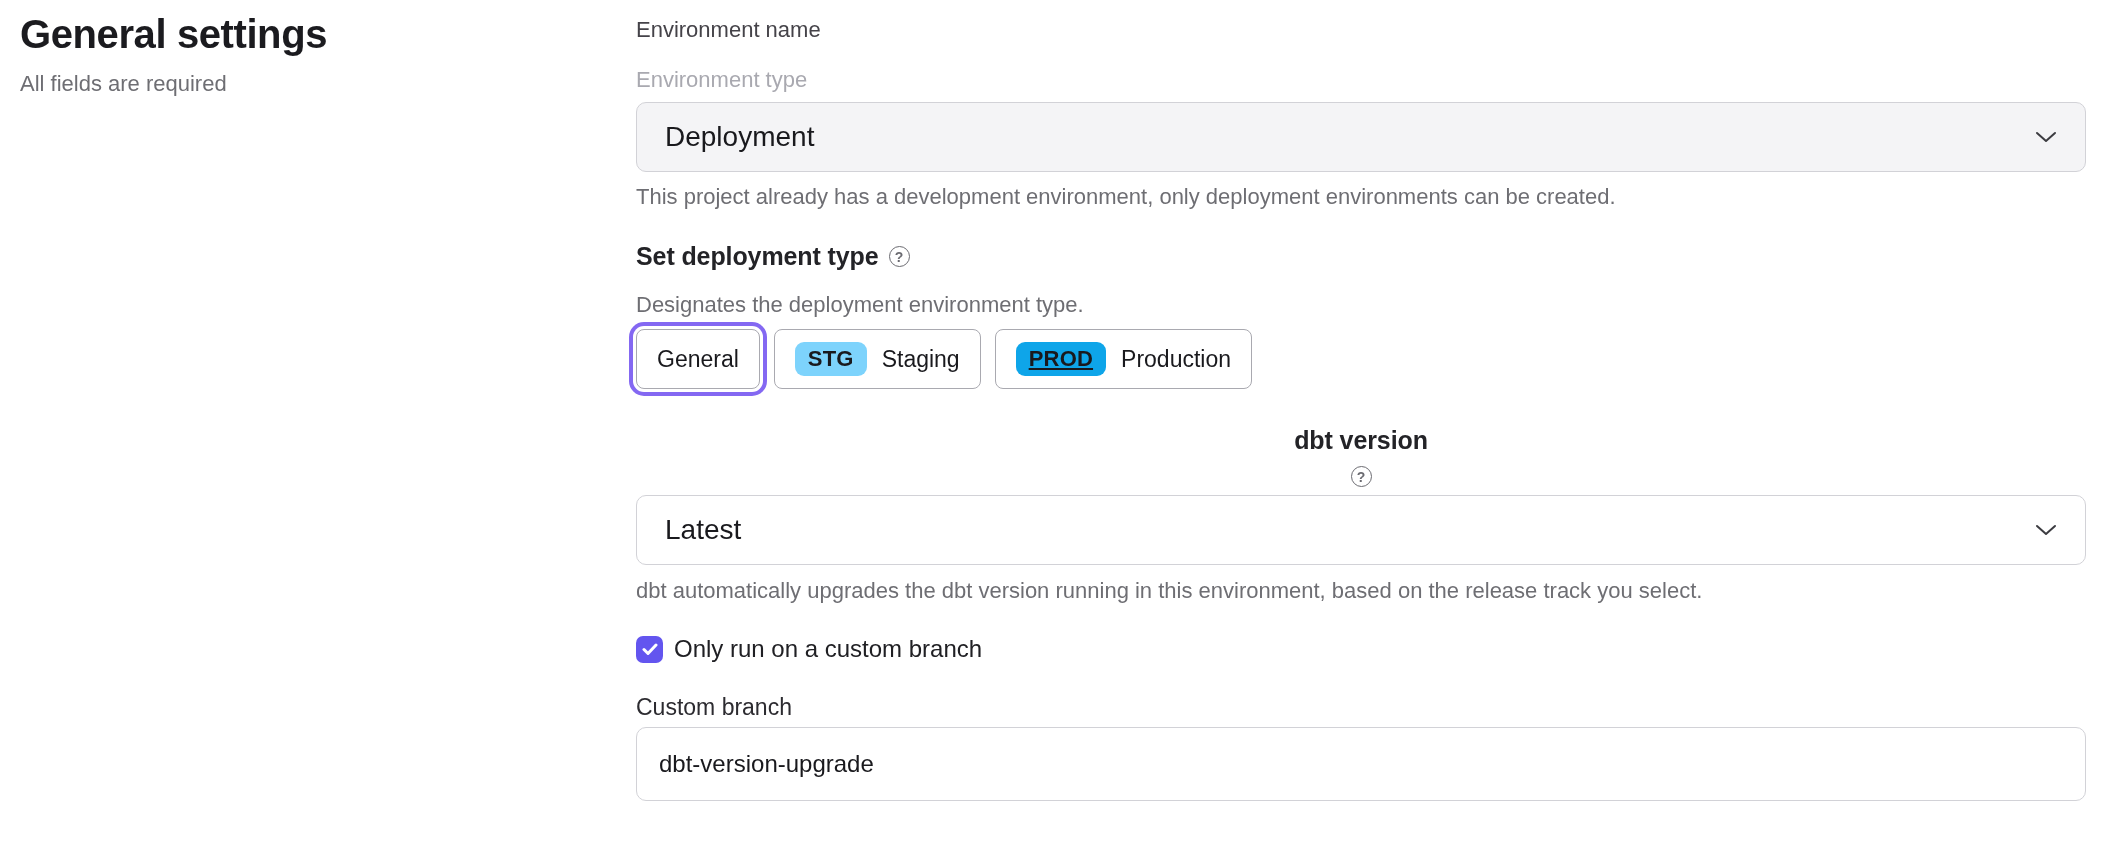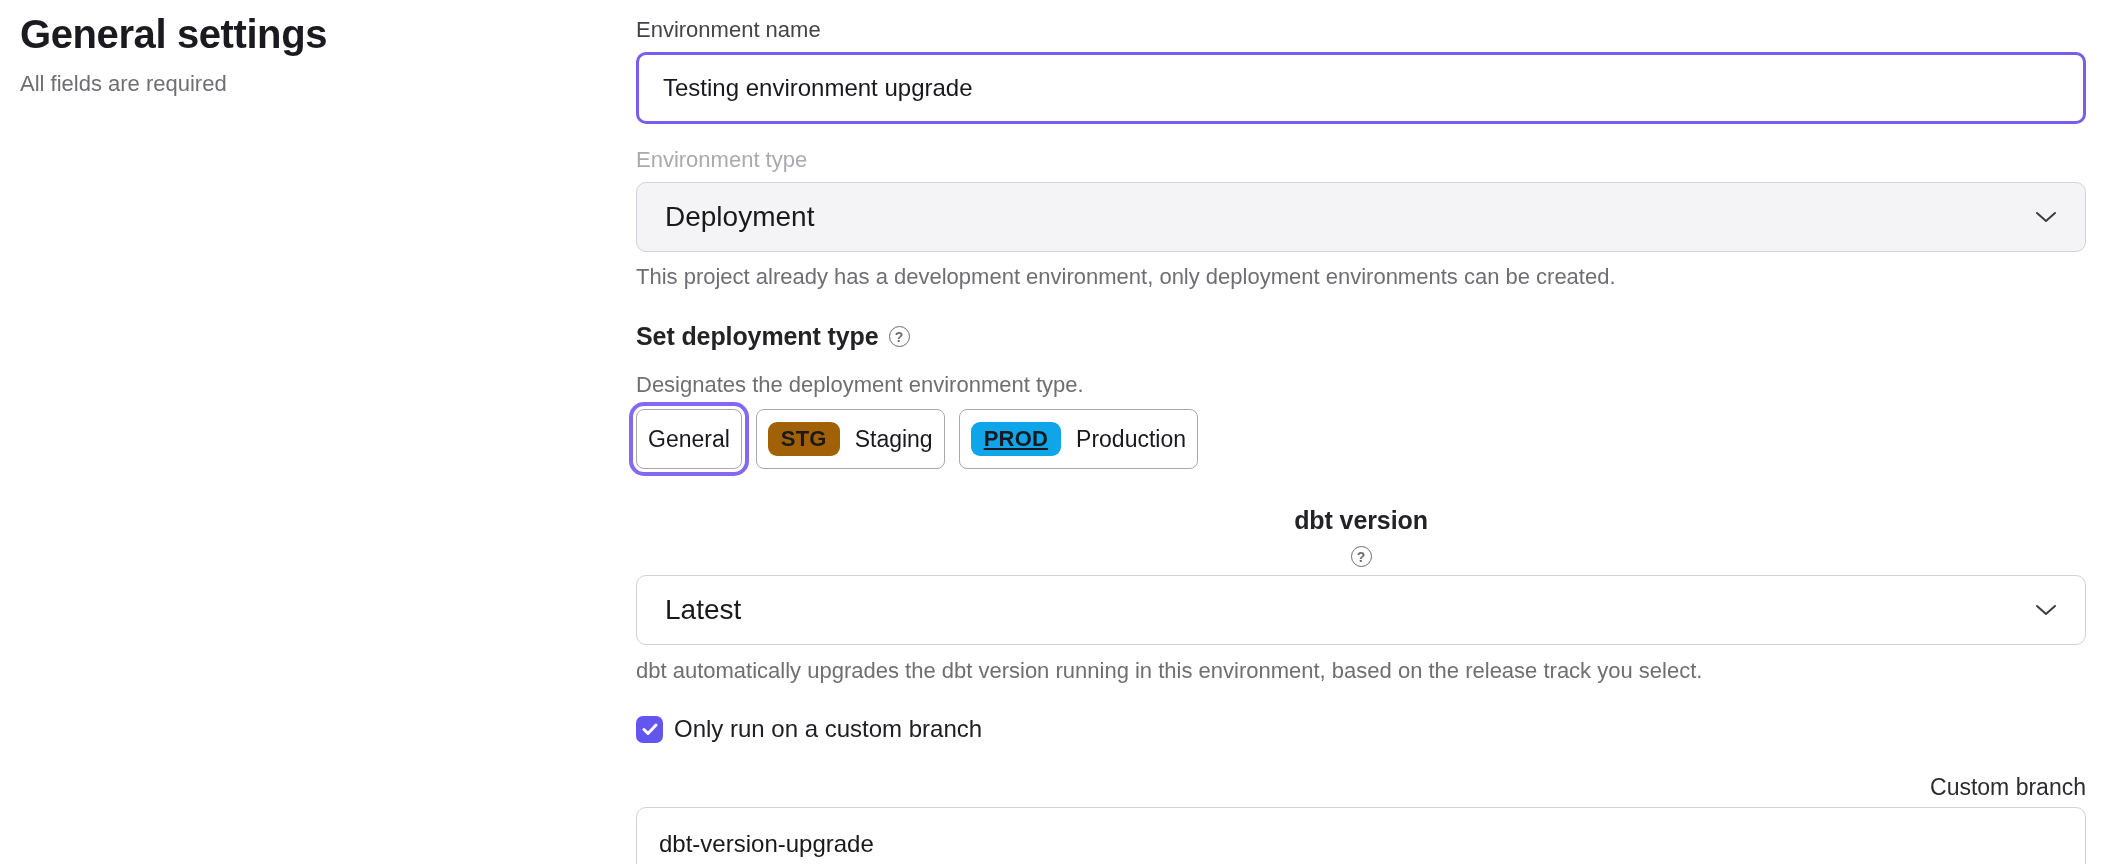--- a/index.html
+++ b/index.html
@@ -37,21 +37,21 @@
 
   .field-label {
     display: block;
     font-size: 22px;
     line-height: 28px;
     font-weight: 500;
     color: #454349;
     margin: 16px 0 0;
   }
   .field-label.disabled { color: #a9a9b0; margin-top: 22px; }
-  .field-label.strong { color: #2c2b30; font-size: 23px; margin-top: 30px; text-align: right; }
+  .field-label.strong { color: #2c2b30; font-size: 23px; margin-top: 30px; }
 
   .text-input {
     display: block;
     width: 100%;
     height: 72px;
     margin-top: 8px;
     border: 1px solid #d2d2d7;
     border-radius: 10px;
     background: #ffffff;
     font-family: inherit;
@@ -112,21 +112,21 @@
   }
   .help-icon::after { content: "?"; }
   .desc { margin-top: 20px; }
 
   .segment-row { display: flex; align-items: center; gap: 14px; margin-top: 10px; }
   .seg-btn {
     height: 60px;
     display: inline-flex;
     align-items: center;
     gap: 15px;
-    padding: 0 11px;
+    padding: 0 20px;
     background: #ffffff;
     border: 1px solid #a9a9b0;
     border-radius: 8px;
     font-family: inherit;
     font-size: 23px;
     color: #19191d;
     cursor: pointer;
   }
   .seg-btn.selected { box-shadow: 0 0 0 3px #ffffff, 0 0 0 7px #8468f2; }
   .badge {
@@ -134,21 +134,21 @@
     align-items: center;
     justify-content: center;
     height: 34px;
     padding: 0 13px;
     border-radius: 9px;
     font-size: 22px;
     font-weight: 700;
     color: #19191d;
     letter-spacing: 0.2px;
   }
-  .badge.green { background: #a16207; }
+  .badge.green { background: #7dd3fc; }
   .badge.blue  { background: #0ea5e9; text-decoration: underline; }
 
   .checkbox-row { display: flex; align-items: center; gap: 11px; margin-top: 30px; }
   .checkbox {
     width: 27px; height: 27px;
     border-radius: 7px;
     background: #6355ef;
     display: inline-flex;
     align-items: center;
     justify-content: center;
@@ -166,21 +166,20 @@
 <div class="canvas">
 
   <div class="left-col">
     <h1 class="page-title">General settings</h1>
     <p class="page-subtitle">All fields are required</p>
   </div>
 
   <div class="form-col">
 
     <label class="field-label">Environment name</label>
-    <input class="text-input focused" type="text" value="Testing environment upgrade" style="">
 
     <label class="field-label disabled">Environment type</label>
     <div class="select disabled">
       <span>Deployment</span>
       <svg class="chevron" viewBox="0 0 22 12">
         <polyline points="2,2 11,10 20,2" fill="none" stroke="#3c3c41" stroke-width="2" stroke-linecap="round" stroke-linejoin="round"></polyline>
       </svg>
     </div>
     <p class="helper">This project already has a development environment, only deployment environments can be created.</p>
 

